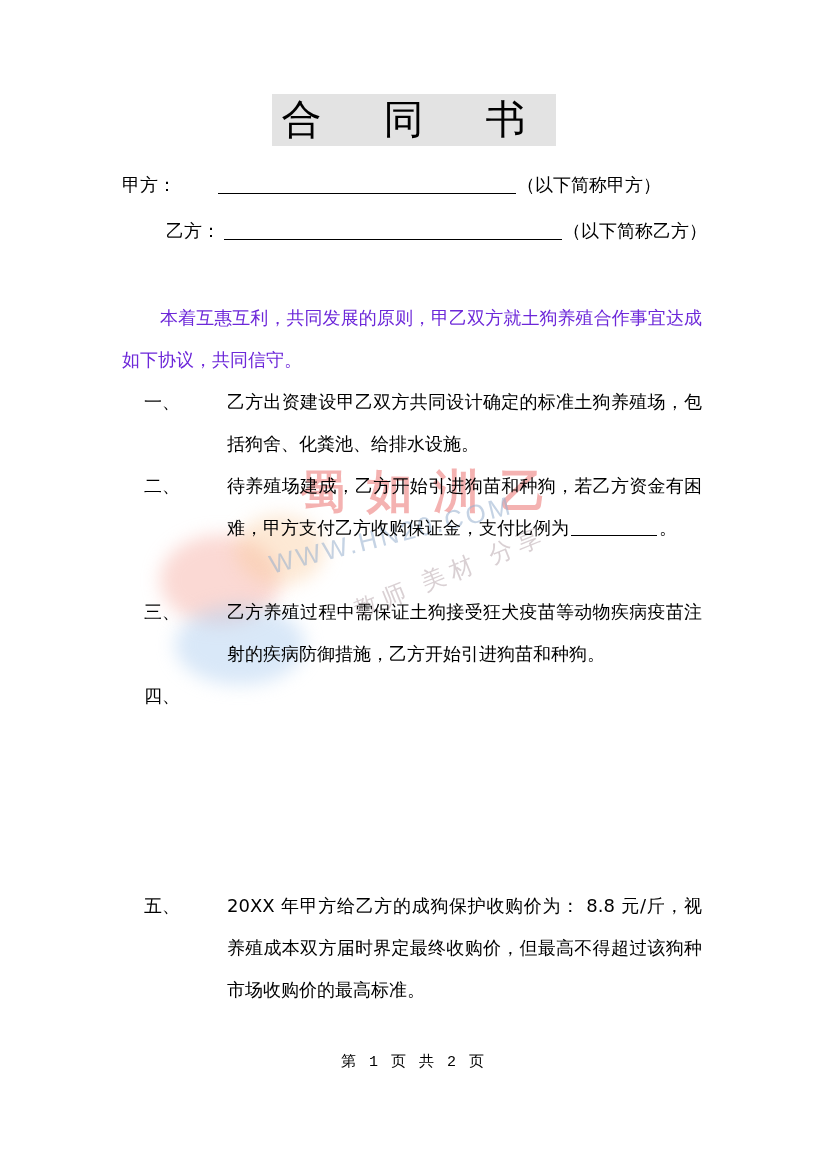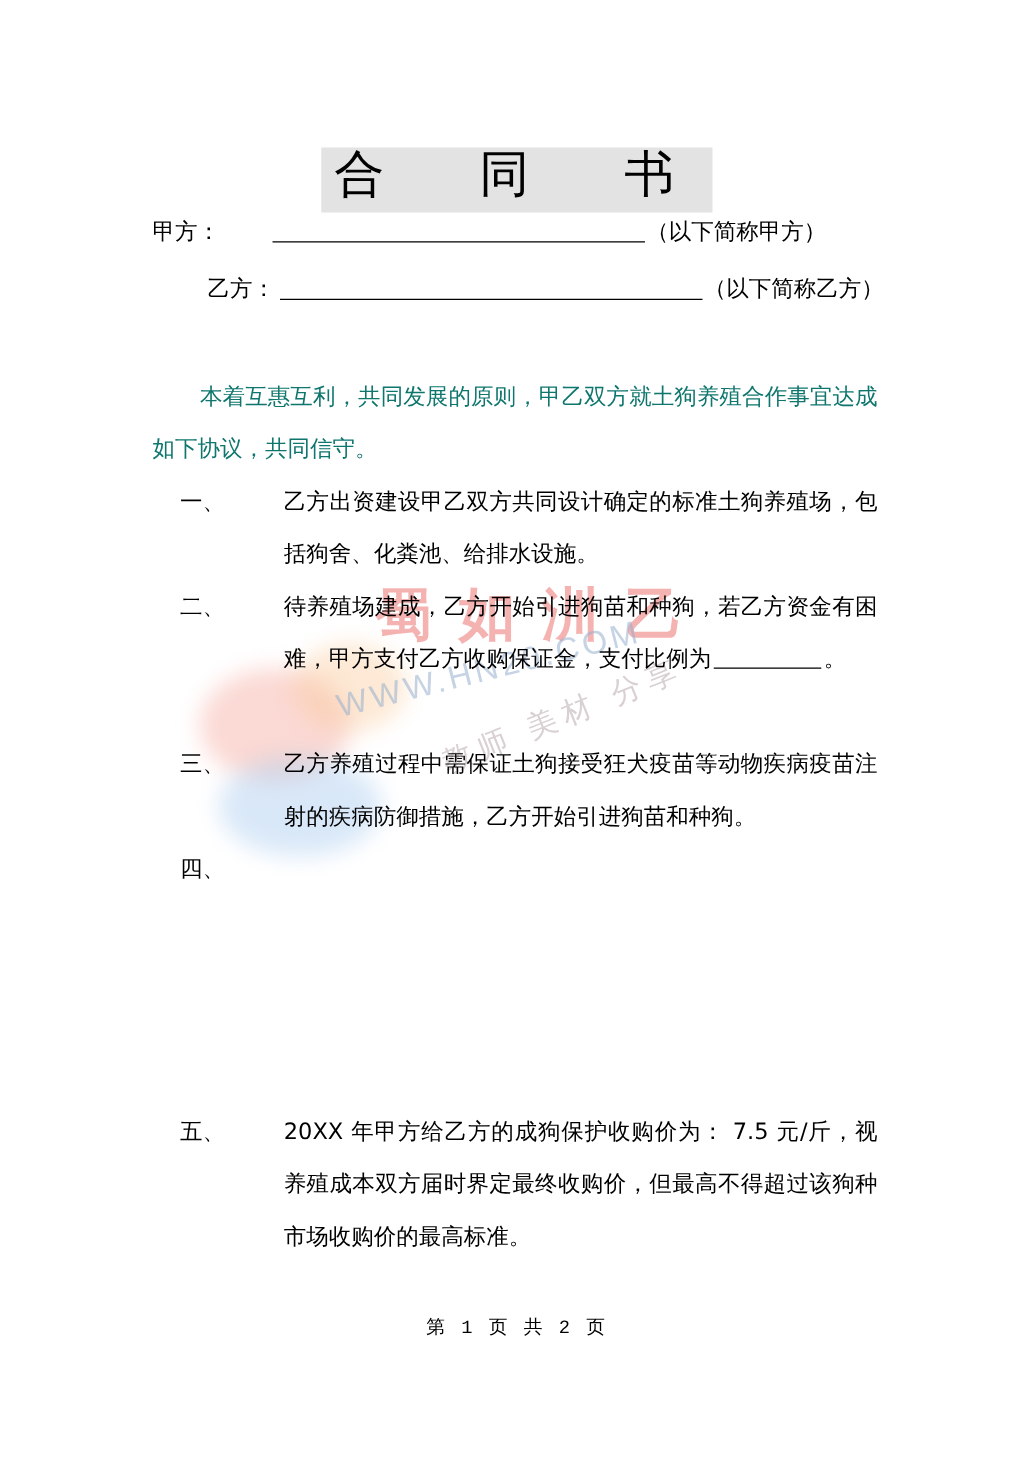--- a/index.html
+++ b/index.html
@@ -96,23 +96,22 @@
     text-align: center;
   }
   .title {
     display: inline-block;
     background: #e3e3e3;
     font-size: 40px;
     line-height: 52px;
     letter-spacing: 26px;
     padding: 0 4px 0 10px;
     color: #000;
-    font-family: Liberation Mono, monospace;
+    font-family: Liberation Serif, serif;
     font-weight: normal;
-    margin-top: 24px;
   }
 
   .party-line {
     position: absolute;
     left: 122px;
     width: 600px;
     font-size: 18px;
     color: #000;
     white-space: nowrap;
     font-family: Liberation Mono, monospace;
@@ -130,21 +129,21 @@
   .party-line.jia .party-blank { width: 298px; margin-left: 42px; }
   .party-line.yi  .party-blank { width: 338px; margin-left: 4px; }
   .party-suffix { display: inline-block; margin-left: 1px; }
 
   .para {
     position: absolute;
     left: 122px;
     width: 580px;
     font-size: 18px;
     line-height: 42px;
-    color: #0f766e;
+    color: #6d28d9;
     font-family: "DejaVu Sans", sans-serif;
     text-align: justify;
     text-justify: inter-ideograph;
   }
   .intro {
     top: 297px;
     text-indent: 38px;
   }
 
   .item {
@@ -239,19 +238,19 @@
       <span class="item-num">三、</span>
       <span class="item-body">乙方养殖过程中需保证土狗接受狂犬疫苗等动物疾病疫苗注射的疾病防御措施，乙方开始引进狗苗和种狗。</span>
     </div>
 
     <div class="item" style="top: 675px;">
       <span class="item-num">四、</span>
     </div>
 
     <div class="item" style="top: 885px;">
       <span class="item-num">五、</span>
-      <span class="item-body">20XX 年甲方给乙方的成狗保护收购价为： 7.5 元/斤，视养殖成本双方届时界定最终收购价，但最高不得超过该狗种市场收购价的最高标准。</span>
+      <span class="item-body">20XX 年甲方给乙方的成狗保护收购价为： 8.8 元/斤，视养殖成本双方届时界定最终收购价，但最高不得超过该狗种市场收购价的最高标准。</span>
     </div>
 
     <div class="footer">第 1 页 共 2 页</div>
 
   </div>
 </div>
 
 </body></html>

